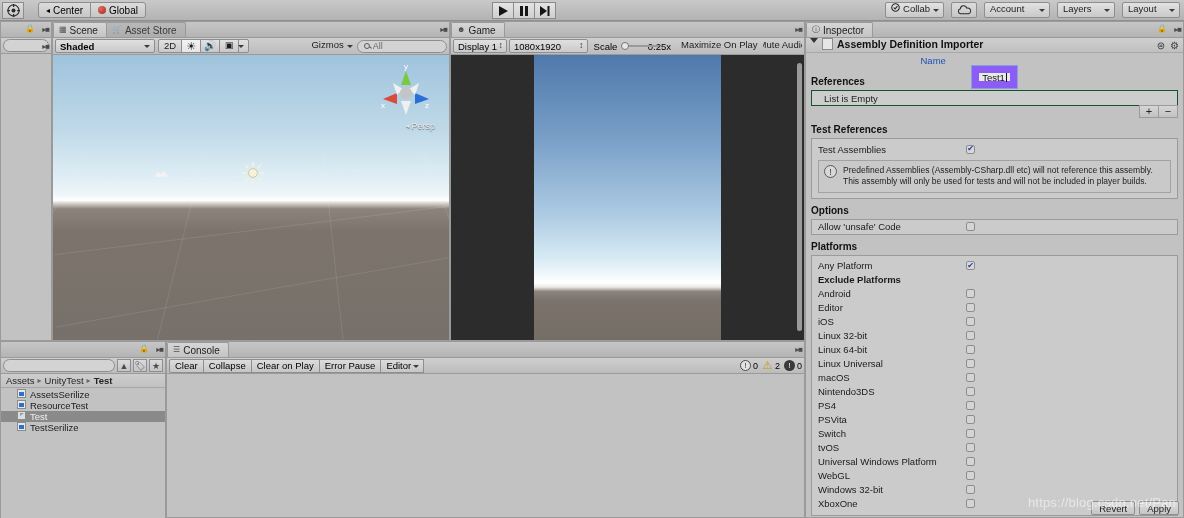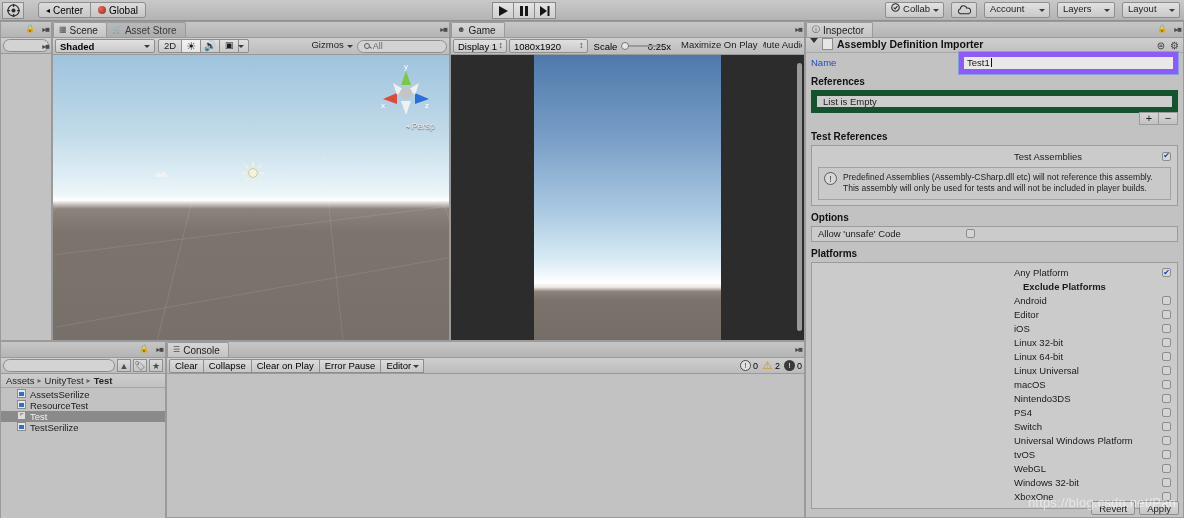--- a/index.html
+++ b/index.html
@@ -326,65 +326,65 @@
   }
   .assetico {
     width: 11px; height: 12px; background: #e6e6e6; border: 1px solid #8c8c8c;
   }
   #insp-title { font-size: 10.5px; font-weight: bold; color: #111; }
   .hdr-icons { position: absolute; right: 4px; top: 2px; display: flex; gap: 5px; color: #3a3a3a; font-size: 10px; }
 
   #insp-body { padding: 0 5px; }
   .field-row {
     display: flex; align-items: center;
-    height: 15px; margin-top: 2px;
+    height: 15px; margin-top: 2px; flex-direction: column;
   }
   .field-label { width: 148px; font-size: 9.5px; }
   .field-label.blue { color: #1f4fb8; }
   .textfield {
     flex: 1 1 auto; height: 22px;
     background: #e9e9e9;
-    border: 5px solid #8b5cf6;
+    border: 7px solid #8b5cf6;
     outline: 1px solid #8aa0dd;
     display: flex; align-items: center;
     padding: 0 3px;
     font-size: 9.5px; color: #111;
     position: relative;
   }
   .caret {
     display: inline-block; width: 1px; height: 9px; background: #111;
     margin-left: 1px;
   }
   .section-title {
     font-size: 10px; font-weight: bold; color: #111;
     margin-top: 6px; margin-bottom: 3px;
   }
   .listbox {
     background: #cdcdcd;
-    border: 6px solid #14532d;
+    border: 1px solid #14532d;
     min-height: 16px;
     display: flex; align-items: center;
-    padding-left: 6px;
+    padding-left: 12px;
     font-size: 9.5px; color: #222;
   }
   .list-footer { display: flex; justify-content: flex-end; margin-top: -1px; }
   .pmbtn {
     width: 20px; height: 13px;
     background: linear-gradient(#d6d6d6,#c2c2c2);
     border: 1px solid #9b9b9b;
     display: flex; align-items: center; justify-content: center;
     font-size: 11px; color: #222; line-height: 1;
   }
   .pmbtn + .pmbtn { margin-left: -1px; }
   .groupbox {
     border: 1px solid #9b9b9b;
     background: #cbcbcb;
     padding: 3px 6px 5px 6px;
   }
-  .chkrow { display: flex; align-items: center; height: 14px; justify-content: flex-end; }
+  .chkrow { display: flex; align-items: center; height: 14px; }
   .chk-label { width: 148px; font-size: 9.5px; color: #1a1a1a; }
   .chk-label.bold { font-weight: bold; }
   .chkbox {
     width: 9px; height: 9px;
     background: #d4d4d4;
     border: 1px solid #8d8d8d;
     border-radius: 2px;
     display: flex; align-items: center; justify-content: center;
   }
   .chkbox.on { background: #d8d8d8; }
@@ -828,29 +828,33 @@
             </div>
             <div class="chkrow">
               <span class="chk-label">Nintendo3DS</span>
               <span class="chkbox"></span>
             </div>
             <div class="chkrow">
               <span class="chk-label">PS4</span>
               <span class="chkbox"></span>
             </div>
             <div class="chkrow">
+              <span class="chk-label">PSVita</span>
+              <span class="chkbox"></span>
+            </div>
+            <div class="chkrow">
               <span class="chk-label">Switch</span>
               <span class="chkbox"></span>
             </div>
             <div class="chkrow">
+              <span class="chk-label">tvOS</span>
+              <span class="chkbox"></span>
+            </div>
+            <div class="chkrow">
               <span class="chk-label">Universal Windows Platform</span>
-              <span class="chkbox"></span>
-            </div>
-            <div class="chkrow">
-              <span class="chk-label">tvOS</span>
               <span class="chkbox"></span>
             </div>
             <div class="chkrow">
               <span class="chk-label">WebGL</span>
               <span class="chkbox"></span>
             </div>
             <div class="chkrow">
               <span class="chk-label">Windows 32-bit</span>
               <span class="chkbox"></span>
             </div>

